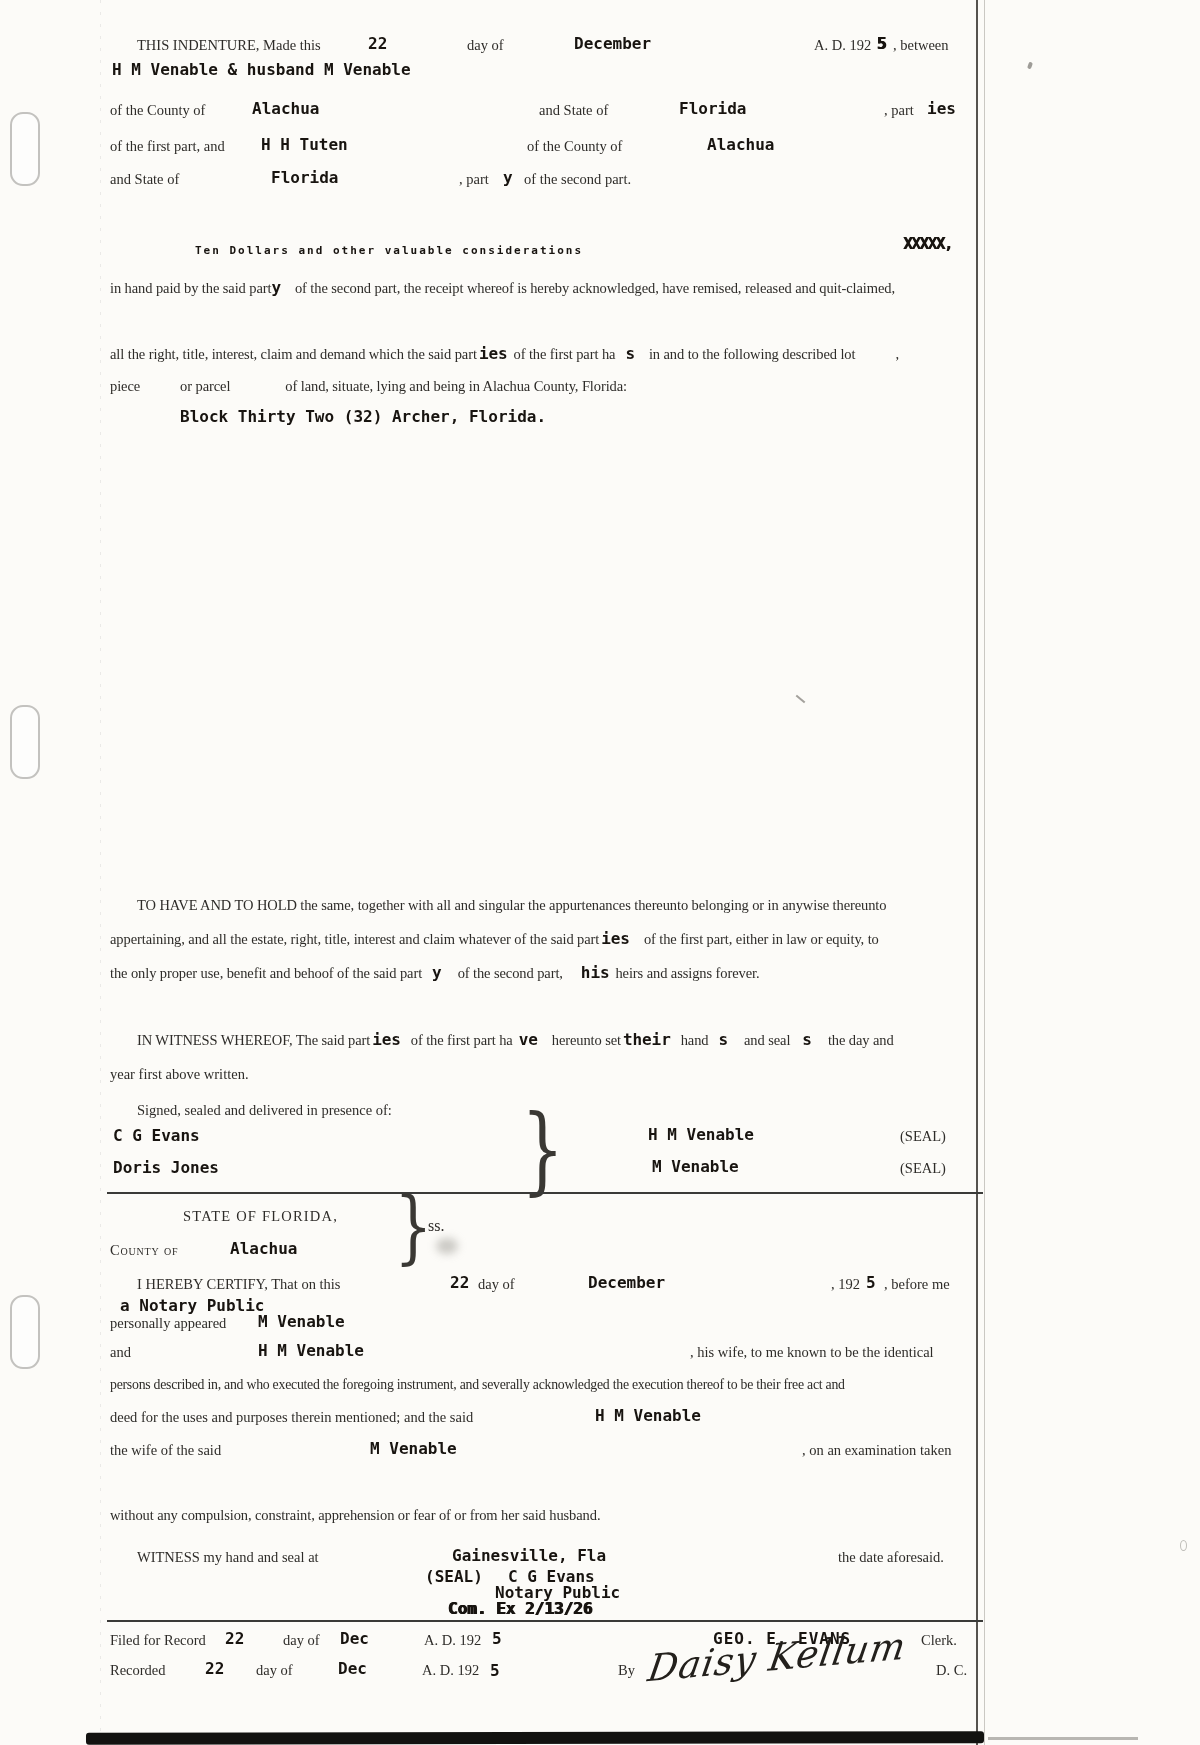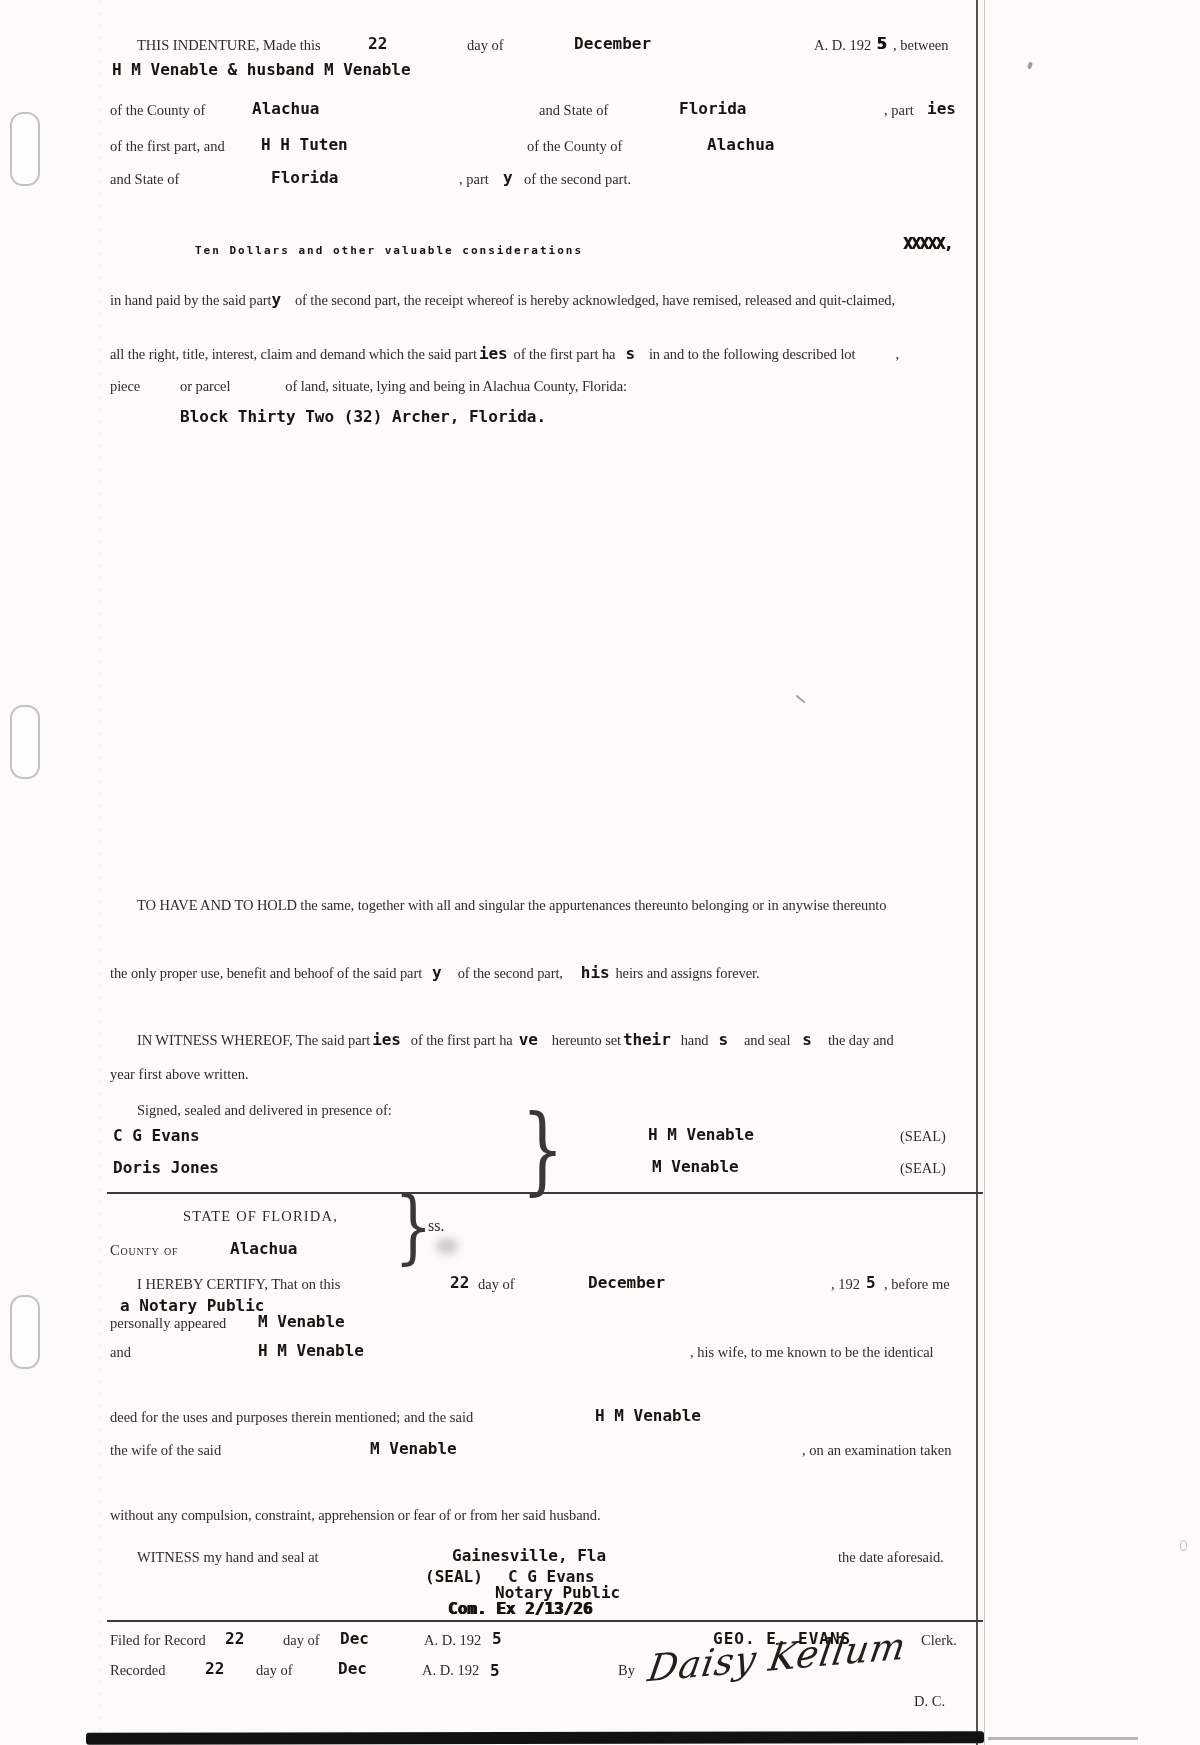--- a/index.html
+++ b/index.html
@@ -79,37 +79,40 @@
   <span class="f" style="left:110px;top:169px;">and State of</span>
   <span class="f typed" style="left:271px;top:168px;">Florida</span>
   <span class="f" style="left:459px;top:169px;">, part</span>
   <span class="f typed" style="left:503px;top:168px;">y</span>
   <span class="f" style="left:524px;top:169px;">of the second part.</span>
 
 
   <span class="f typed consid" style="left:195px;top:241px;">Ten Dollars and other valuable considerations</span>
   <span class="f typed xx" style="left:903px;top:234px;">XXXXX,</span>
 
-  <div class="flow" style="left:110px;top:290px;text-align:center;">
+  <div class="flow" style="left:110px;top:278px;text-align:center;">
     <span>in hand paid by the said part</span><span class="typed">y</span><span class="gap14">of the second part, the receipt whereof is hereby acknowledged, have remised, released and quit-claimed,</span>
   </div>
 
 
   <div class="flow" style="left:110px;top:344px;">
     <span>all the right, title, interest, claim and demand which the said part</span><span class="typed gap2">ies</span><span class="gap6">of the first part ha</span><span class="typed gap10">s</span><span class="gap14">in and to the following described lot</span><span class="gap40">,</span>
   </div>
 
   <div class="flow" style="left:110px;top:376px;">
     <span>piece</span><span class="gap40">or parcel</span><span class="gap55">of land, situate, lying and being in Alachua County, Florida:</span>
   </div>
 
   <span class="f typed" style="left:180px;top:407px;">Block Thirty Two (32) Archer, Florida.</span>
 
   <div class="flow" style="left:137px;top:895px;">
     <span>TO HAVE AND TO HOLD the same, together with all and singular the appurtenances thereunto belonging or in anywise thereunto</span>
+  </div>
+  <div class="flow" style="left:110px;top:929px;">
+    <span>appertaining, and all the estate, right, title, interest and claim whatever of the said part</span><span class="typed gap2">ies</span><span class="gap14">of the first part, either in law or equity, to</span>
   </div>
   <div class="flow" style="left:110px;top:963px;">
     <span>the only proper use, benefit and behoof of the said part</span><span class="typed gap10">y</span><span class="gap16">of the second part,</span><span class="typed gap18">his</span><span class="gap6">heirs and assigns forever.</span>
   </div>
 
   <div class="flow" style="left:137px;top:1030px;">
     <span>IN WITNESS WHEREOF, The said part</span><span class="typed gap2">ies</span><span class="gap10">of the first part ha</span><span class="typed gap6">ve</span><span class="gap14">hereunto set</span><span class="typed gap2">their</span><span class="gap10">hand</span><span class="typed gap10">s</span><span class="gap16">and seal</span><span class="typed gap12">s</span><span class="gap16">the day and</span>
   </div>
   <span class="f" style="left:110px;top:1064px;">year first above written.</span>
   <span class="f" style="left:137px;top:1100px;">Signed, sealed and delivered in presence of:</span>
@@ -139,20 +142,23 @@
   <span class="f" style="left:884px;top:1274px;">, before me</span>
 
   <span class="f typed" style="left:120px;top:1296px;">a Notary Public</span>
   <span class="f" style="left:110px;top:1313px;">personally appeared</span>
   <span class="f typed" style="left:258px;top:1312px;">M Venable</span>
 
   <span class="f" style="left:110px;top:1342px;">and</span>
   <span class="f typed" style="left:258px;top:1341px;">H M Venable</span>
   <span class="f" style="left:690px;top:1342px;">, his wife, to me known to be the identical</span>
 
+  <div class="flow xl" style="left:110px;top:1375px;">
+    <span>persons described in, and who executed the foregoing instrument, and severally acknowledged the execution thereof to be their free act and</span>
+  </div>
 
   <span class="f" style="left:110px;top:1407px;">deed for the uses and purposes therein mentioned; and the said</span>
   <span class="f typed" style="left:595px;top:1406px;">H M Venable</span>
 
   <span class="f" style="left:110px;top:1440px;">the wife of the said</span>
   <span class="f typed" style="left:370px;top:1439px;">M Venable</span>
   <span class="f" style="left:802px;top:1440px;">, on an examination taken</span>
 
   <div class="flow" style="left:110px;top:1505px;">
     <span>without any compulsion, constraint, apprehension or fear of or from her said husband.</span>
@@ -179,15 +185,15 @@
   <span class="f" style="left:921px;top:1630px;">Clerk.</span>
 
   <span class="f" style="left:110px;top:1660px;">Recorded</span>
   <span class="f typed" style="left:205px;top:1659px;">22</span>
   <span class="f" style="left:256px;top:1660px;">day of</span>
   <span class="f typed" style="left:338px;top:1659px;">Dec</span>
   <span class="f" style="left:422px;top:1660px;">A. D. 192</span>
   <span class="f typed" style="left:490px;top:1661px;">5</span>
   <span class="f" style="left:618px;top:1660px;">By</span>
   <span class="sig">Daisy Kellum</span>
-  <span class="f" style="left:914px;top:1660px;margin-top:31px;">D. C.</span>
+  <span class="f" style="left:936px;top:1660px;">D. C.</span>
 
 </div>
 
 </body></html>

